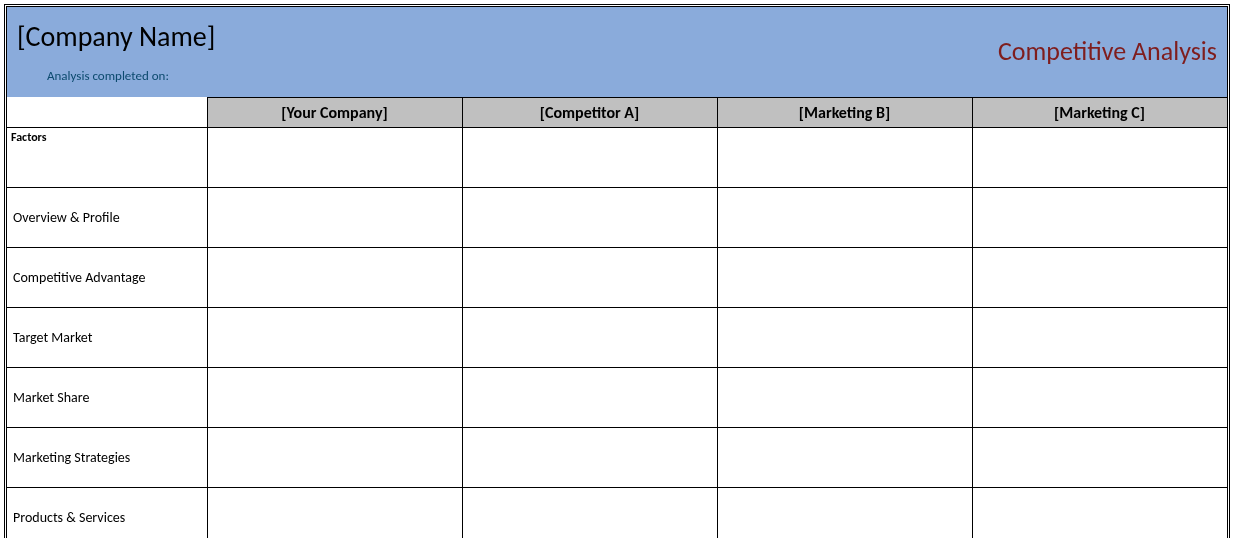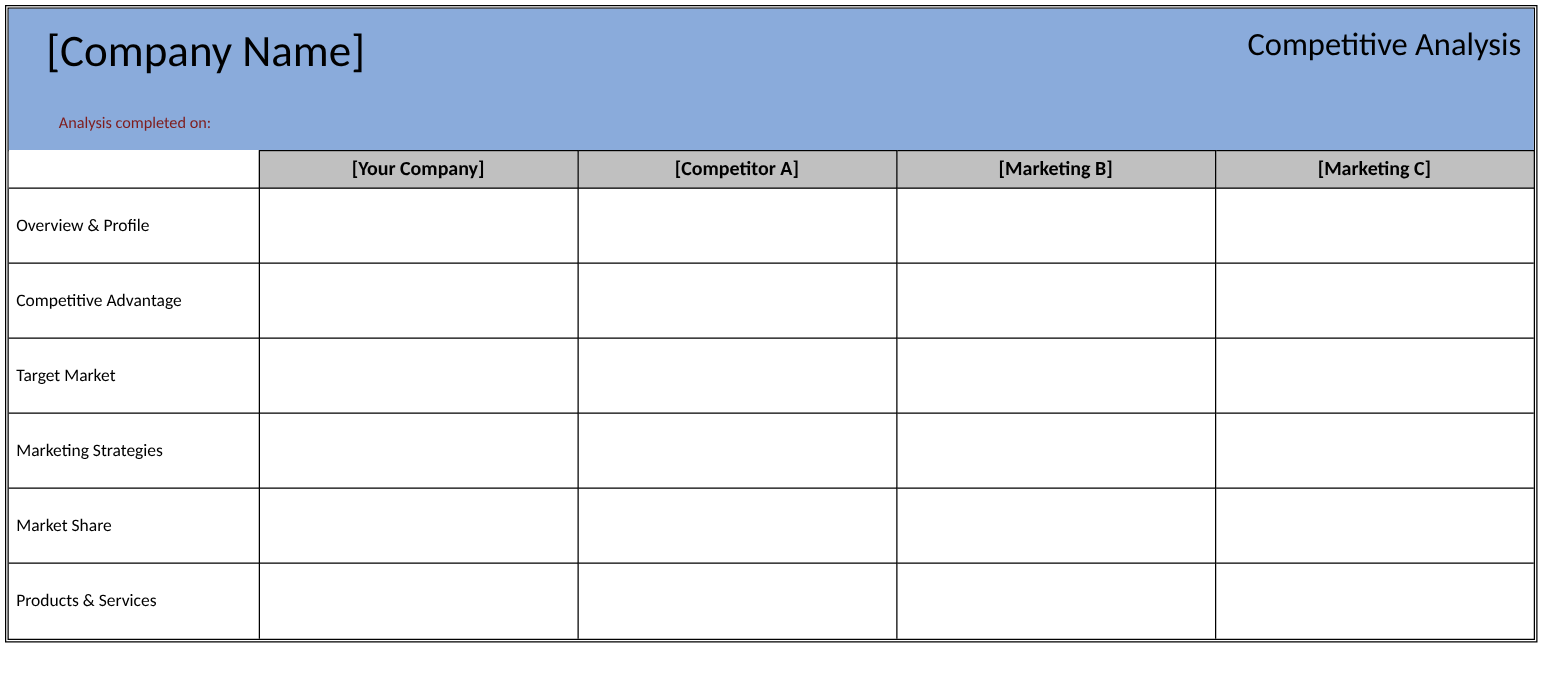--- a/index.html
+++ b/index.html
@@ -21,37 +21,36 @@
       padding: 12px 10px 14px 10px;
       display: flex;
       justify-content: space-between;
       align-items: flex-start;
     }
     .header-left {
       display: flex;
       flex-direction: column;
     }
     .company-name {
-      font-size: 36px;
+      font-size: 28px;
       font-weight: 400;
       color: #000;
       letter-spacing: 0px;
-      margin-left: 20px;
     }
     .analysis-date {
       font-size: 13px;
-      color: #7f1d1d;
-      margin-top: 28px;
+      color: #0c4a6e;
+      margin-top: 14px;
       margin-left: 30px;
     }
     .report-title {
       font-size: 26px;
       font-weight: 400;
-      color: #000000;
-      margin-top: 0;
+      color: #7f1d1d;
+      margin-top: 16px;
     }
     table {
       width: 100%;
       border-collapse: collapse;
       table-layout: fixed;
     }
     col.factors-col {
       width: 200px;
     }
     col.company-col {
@@ -123,20 +122,27 @@
       <tr>
         <th class="factors-head"></th>
         <th>[Your Company]</th>
         <th>[Competitor A]</th>
         <th>[Marketing B]</th>
         <th>[Marketing C]</th>
       </tr>
     </thead>
     <tbody>
       <tr>
+        <td class="factors-label" colspan="1">Factors</td>
+        <td style="border-bottom:none;"></td>
+        <td style="border-bottom:none;"></td>
+        <td style="border-bottom:none;"></td>
+        <td style="border-bottom:none; border-right:none;"></td>
+      </tr>
+      <tr>
         <td class="row-label">Overview &amp; Profile</td>
         <td></td>
         <td></td>
         <td></td>
         <td style="border-right:none;"></td>
       </tr>
       <tr>
         <td class="row-label">Competitive Advantage</td>
         <td></td>
         <td></td>
@@ -144,28 +150,28 @@
         <td style="border-right:none;"></td>
       </tr>
       <tr>
         <td class="row-label">Target Market</td>
         <td></td>
         <td></td>
         <td></td>
         <td style="border-right:none;"></td>
       </tr>
       <tr>
-        <td class="row-label">Marketing Strategies</td>
+        <td class="row-label">Market Share</td>
         <td></td>
         <td></td>
         <td></td>
         <td style="border-right:none;"></td>
       </tr>
       <tr>
-        <td class="row-label">Market Share</td>
+        <td class="row-label">Marketing Strategies</td>
         <td></td>
         <td></td>
         <td></td>
         <td style="border-right:none;"></td>
       </tr>
       <tr>
         <td class="row-label" style="border-bottom:none;">Products &amp; Services</td>
         <td style="border-bottom:none;"></td>
         <td style="border-bottom:none;"></td>
         <td style="border-bottom:none;"></td>

